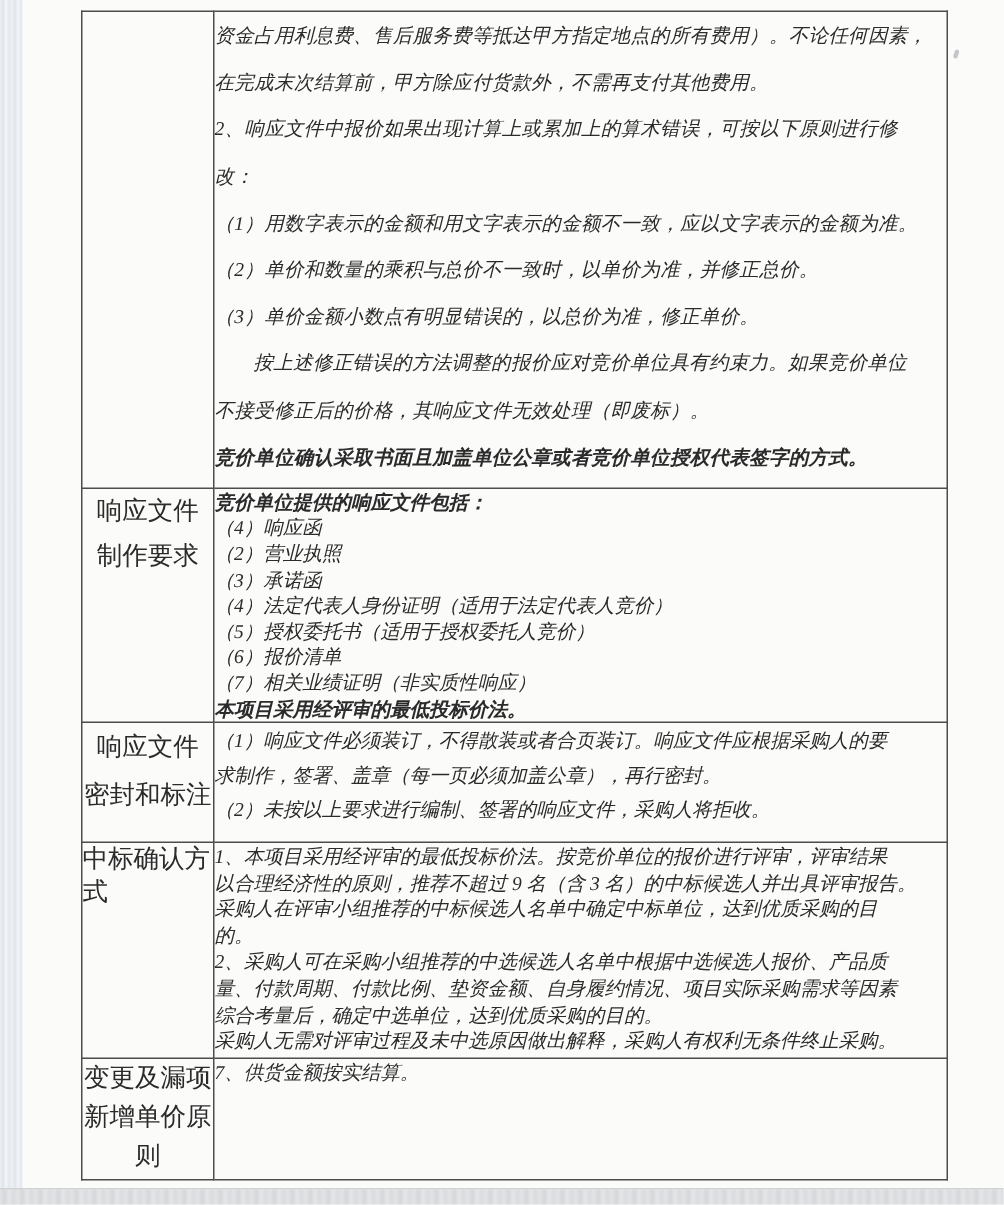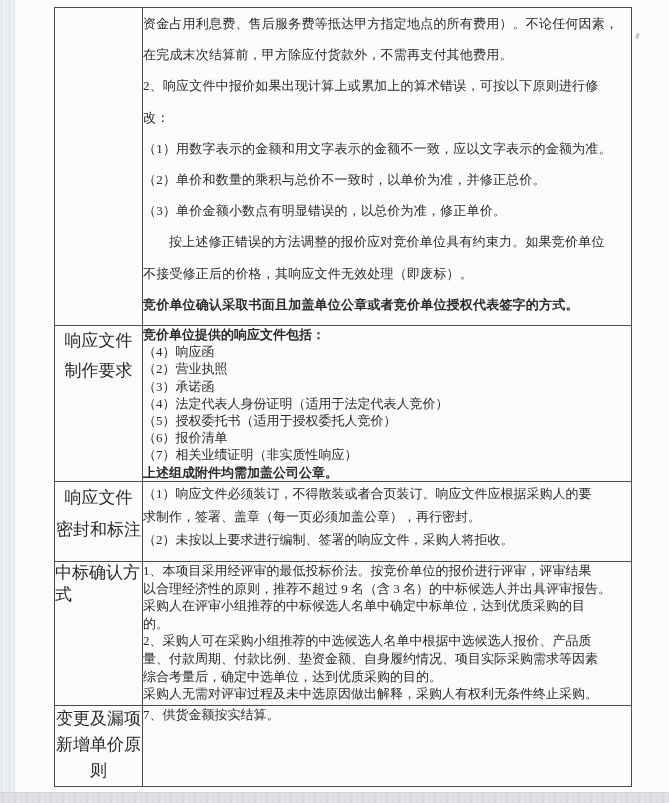--- a/index.html
+++ b/index.html
@@ -60,21 +60,21 @@
   td.hdr { font-size: 17px; text-align: center; }
   .hline { white-space: nowrap; overflow: hidden; }
   td.h1 { }
   td.h2 { padding-top: 8px; }  td.h2 .hline { line-height: 30px; }
   td.h3 { padding-top: 11px; } td.h3 .hline { line-height: 32px; }
   td.h4 { padding-top: 19px; text-align: left; padding-left: 7px; }
   td.h4 .hline { line-height: 22px; }
   td.h5 { padding-top: 6px; }  td.h5 .hline { line-height: 26px; }
 
   td.content { font-size: 13px; }
-  .line { white-space: nowrap; overflow: hidden; }
+  .line { white-space: nowrap; overflow: hidden; font-style: italic; }
   td.c1 { padding: 7px 7px 0 8px; }
   td.c1 .line { line-height: 31.2px; letter-spacing: 0.2px; }
   td.c2 { padding: 2px 7px 0 8px; }
   td.c2 .line { line-height: 17.2px; }
   td.c3 { padding: 9px 7px 0 8px; }
   td.c3 .line { line-height: 23px; }
   td.c4 { padding: 3px 7px 0 8px; }
   td.c4 .line { line-height: 17.6px; }
   td.c5 { padding: 8px 7px 0 8px; }
   td.c5 .line { line-height: 18px; }
@@ -119,21 +119,21 @@
     </td>
     <td class="content c2">
       <div class="line b">竞价单位提供的响应文件包括：</div>
       <div class="line">（4）响应函</div>
       <div class="line">（2）营业执照</div>
       <div class="line">（3）承诺函</div>
       <div class="line">（4）法定代表人身份证明（适用于法定代表人竞价）</div>
       <div class="line">（5）授权委托书（适用于授权委托人竞价）</div>
       <div class="line">（6）报价清单</div>
       <div class="line">（7）相关业绩证明（非实质性响应）</div>
-      <div class="line b">上述组成附件均需加盖公司公章。</div>
+      <div class="line b">本项目采用经评审的最低投标价法。</div>
     </td>
   </tr>
 
   <tr class="r3">
     <td class="hdr h3">
       <div class="hline">响应文件</div>
       <div class="hline">密封和标注</div>
     </td>
     <td class="content c3">
       <div class="line">（1）响应文件必须装订，不得散装或者合页装订。响应文件应根据采购人的要</div>

